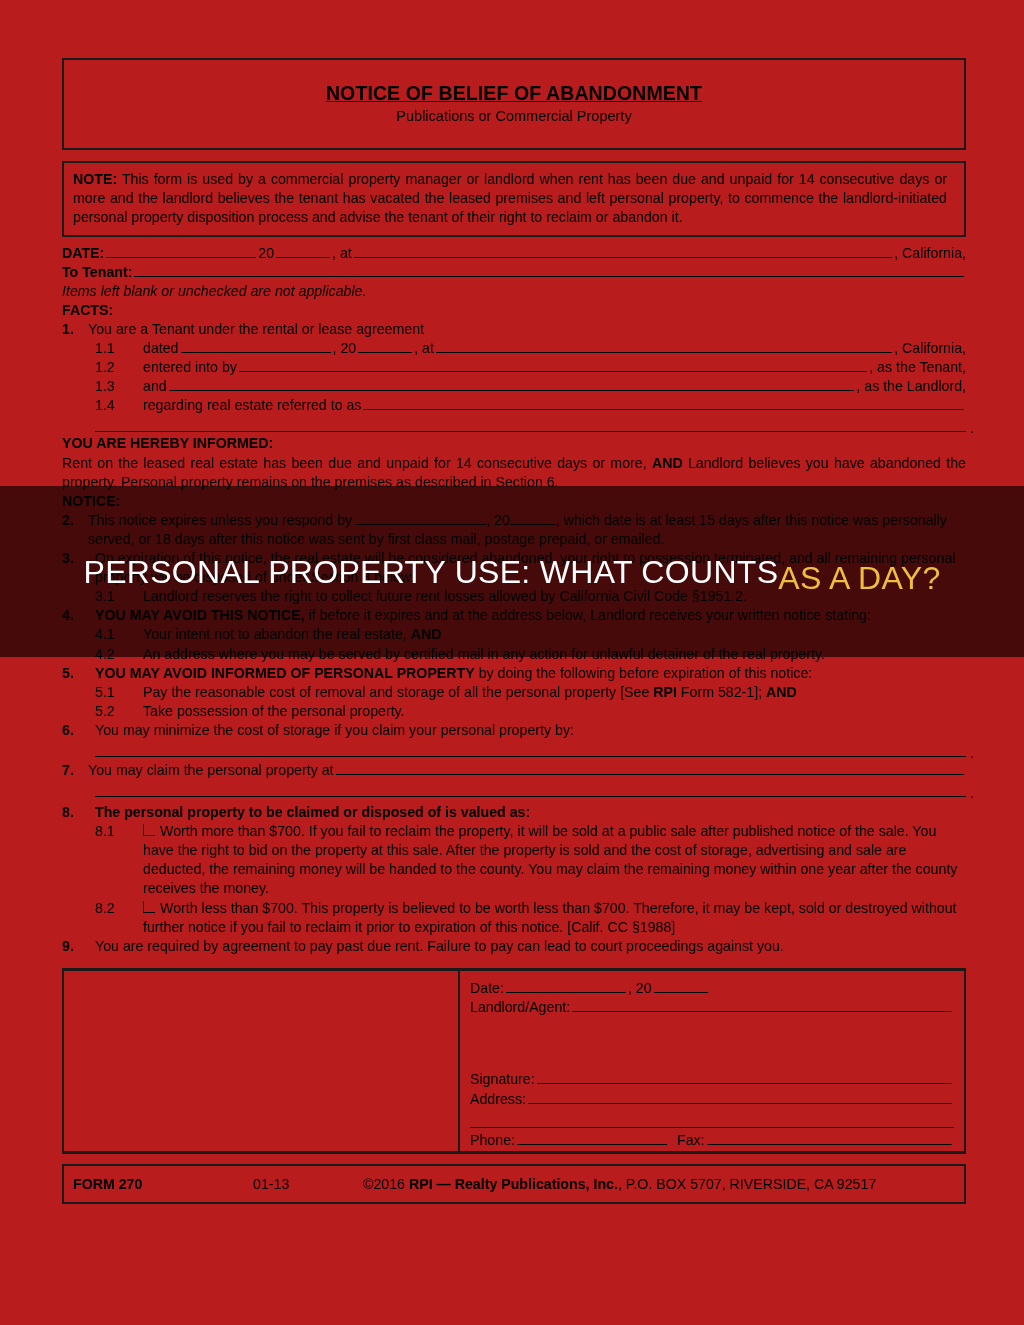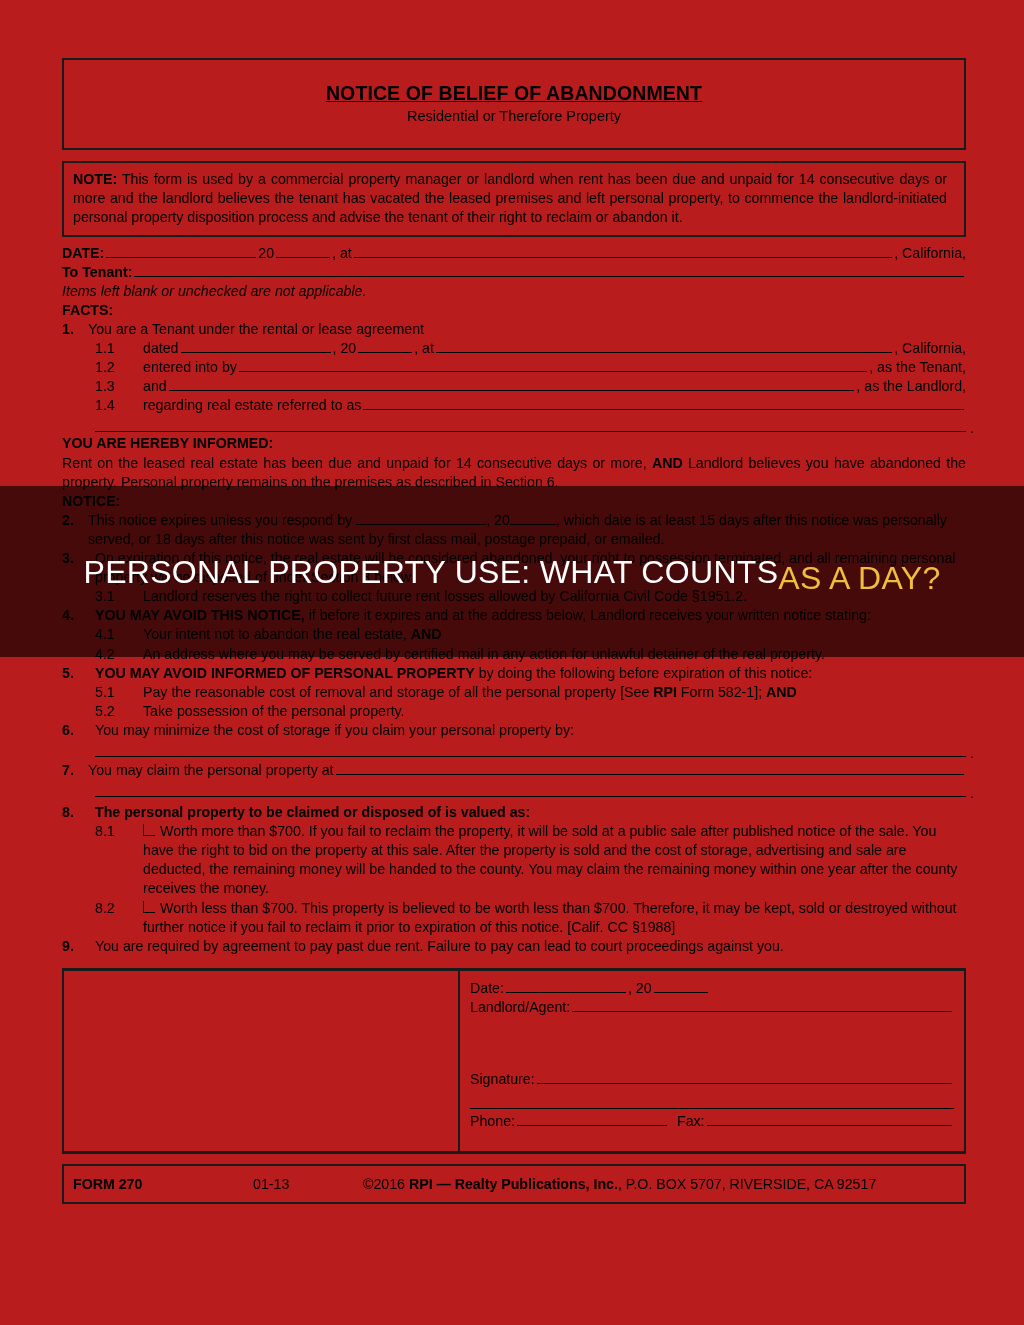--- a/index.html
+++ b/index.html
@@ -201,21 +201,21 @@
   }
 </style>
 </head>
 <body>
 
 <div class="page">
   <div class="sheet">
 
     <div class="box header-box">
       <div class="form-title">NOTICE OF BELIEF OF ABANDONMENT</div>
-      <div class="form-subtitle">Residential or Therefore Property</div>
+      <div class="form-subtitle">Publications or Commercial Property</div>
     </div>
 
     <div class="box note-box">
       <span class="lbl">NOTE:</span><span> This form is used by a commercial property manager or landlord when rent has been due and unpaid for 14 consecutive days or more and the landlord believes the tenant has vacated the leased premises and left personal property, to commence the landlord-initiated personal property disposition process and advise the tenant of their right to reclaim or abandon it.</span>
     </div>
 
     <div class="body">
 
       <div class="row">
         <span class="b lbl-w">DATE:</span>
@@ -357,20 +357,24 @@
         </div>
         <div class="row">
           <span class="lbl-w">Landlord/Agent:</span>
           <span class="fill"></span>
         </div>
         <div class="sig-gap"></div>
         <div class="row">
           <span class="lbl-w">Signature:</span>
           <span class="fill"></span>
         </div>
+        <div class="row">
+          <span class="lbl-w">Address:</span>
+          <span class="fill"></span>
+        </div>
         <div class="sig-line-blank"></div>
         <div class="row" style="margin-top:3px">
           <span class="lbl-w">Phone:</span>
           <span class="fill" style="flex:0 0 150px"></span>
           <span class="lbl-w" style="margin-left:8px">Fax:</span>
           <span class="fill"></span>
         </div>
       </div>
     </div>
 

